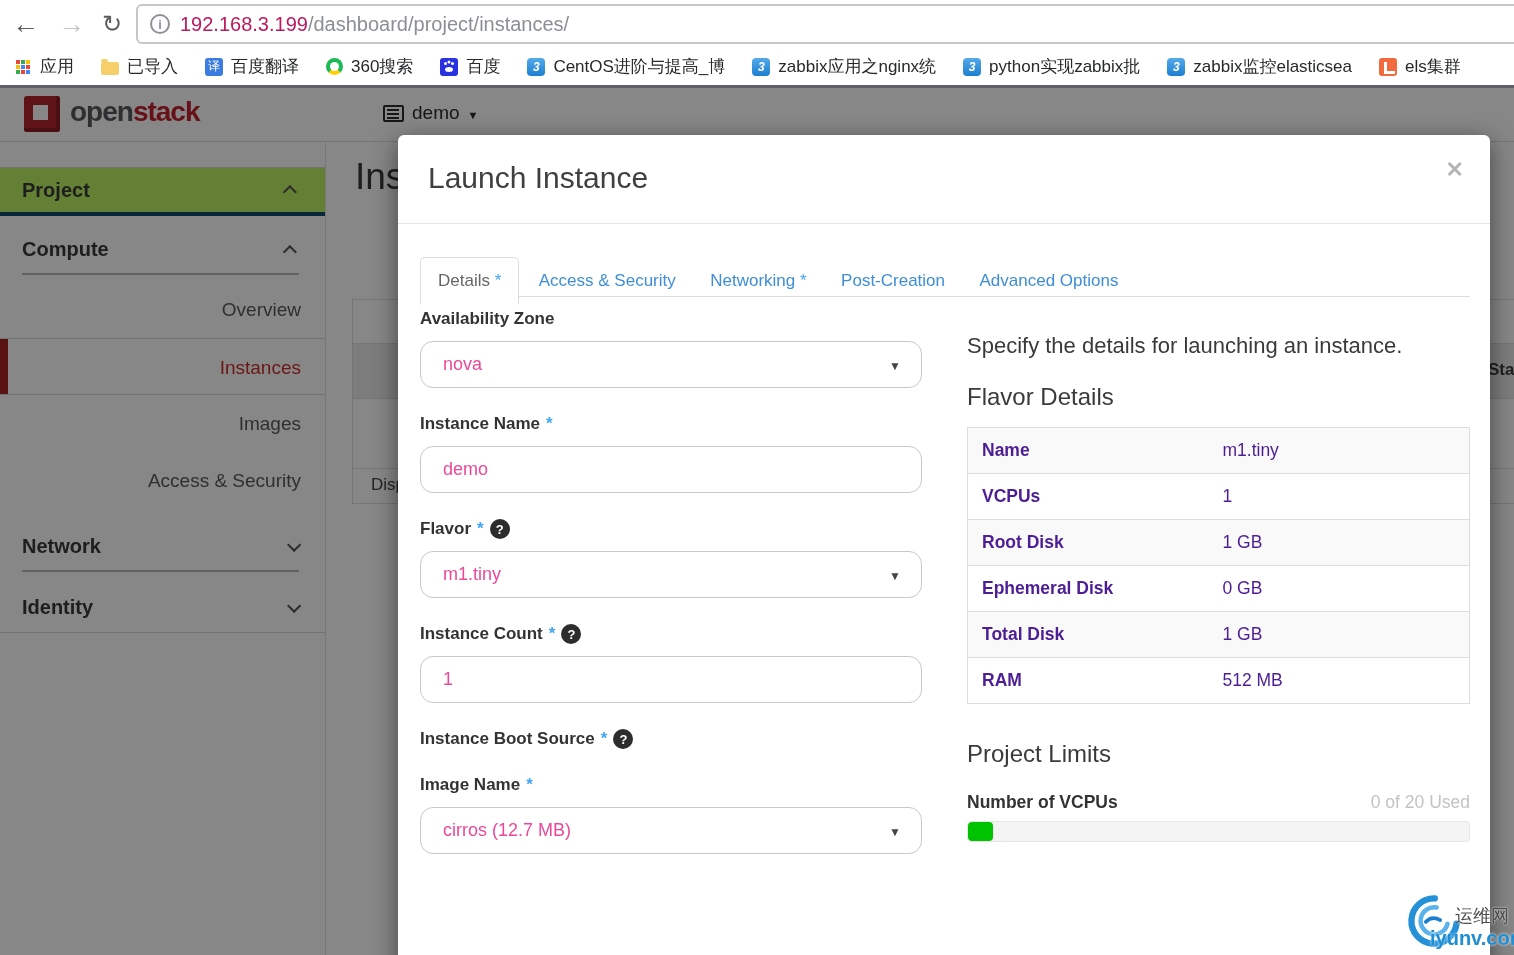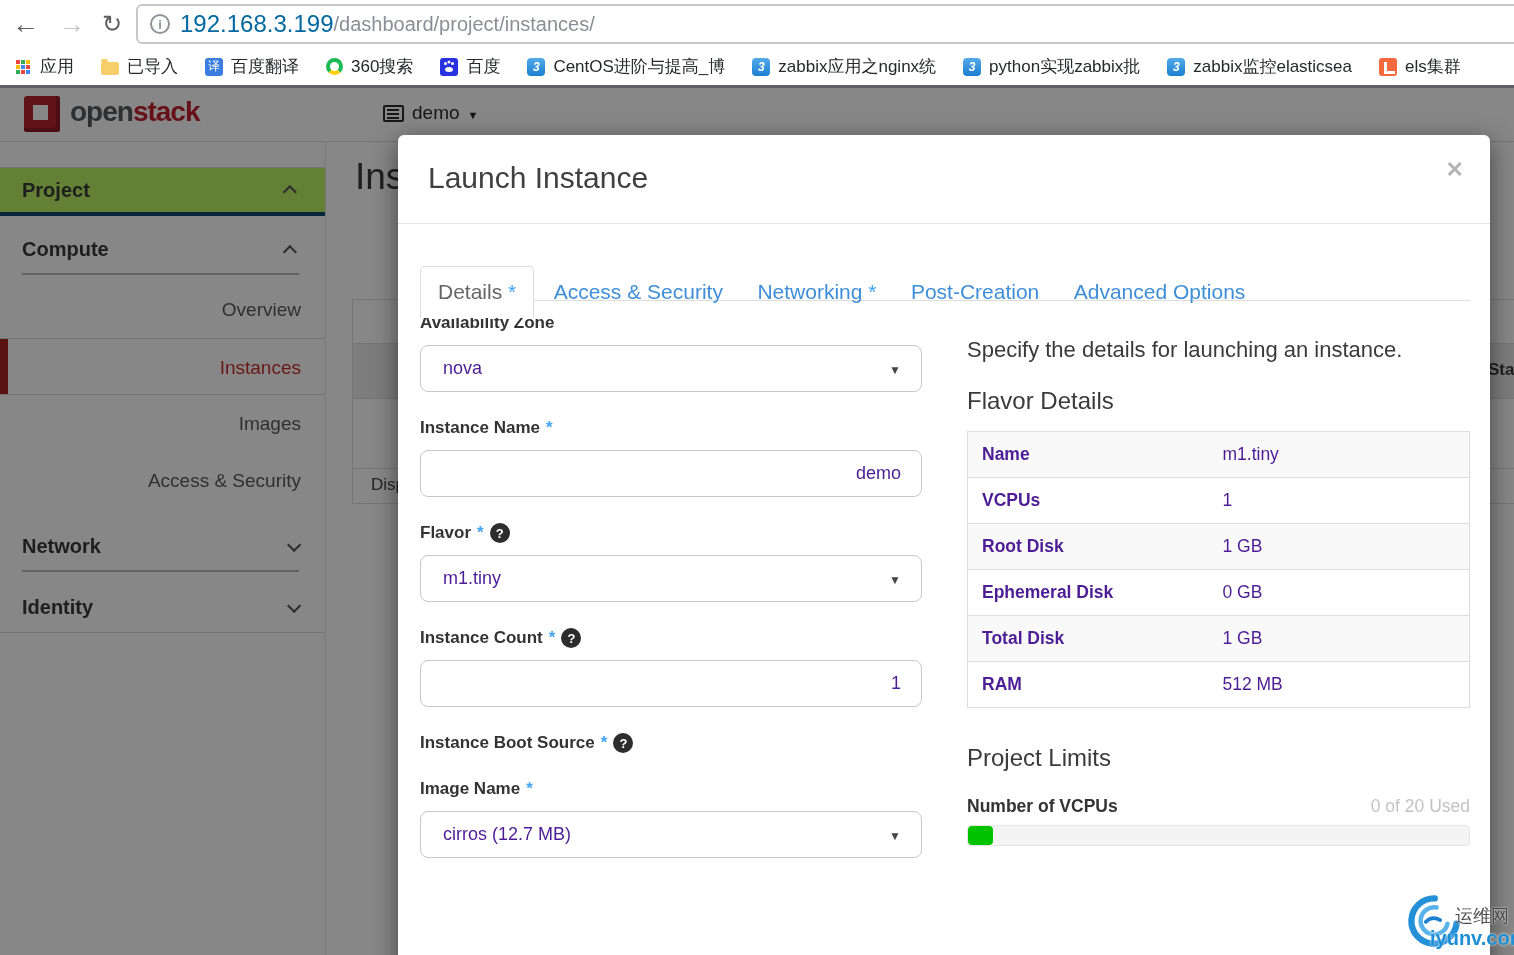--- a/index.html
+++ b/index.html
@@ -7,21 +7,21 @@
   body { font-family:"Liberation Sans","DejaVu Sans",sans-serif; background:#fff; position:relative; }
 
   
   .browser { position:absolute; top:0; left:0; width:1514px; height:88px; background:#fff; z-index:30; border-bottom:3px solid #5d6166; }
   .nav-btn { position:absolute; top:6px; font-size:27px; color:#5d5d5d; cursor:pointer; background:none; border:none; line-height:36px; }
   .nav-back { left:12px; }
   .nav-fwd  { left:58px; color:#c6c6c6; }
   .nav-reload { left:102px; font-size:24px; }
   .urlbar { position:absolute; left:136px; top:4px; height:40px; width:1390px; border:2px solid #c7c7c7; border-radius:6px; background:#fff; display:flex; align-items:center; padding-left:12px; }
   .info-icon { width:20px; height:20px; border:2px solid #8f9399; border-radius:50%; color:#8f9399; font-size:13px; font-weight:bold; display:flex; align-items:center; justify-content:center; margin-right:10px; flex:0 0 auto; }
-  .url-host { font-size:24px; color:#0369a1; }
+  .url-host { font-size:20px; color:#be185d; }
   .url-path { font-size:20px; color:#8a8f95; }
   .bookmarks { position:absolute; left:0; top:48px; width:1249px; height:37px; display:flex; align-items:center; padding-left:14px; gap:27px; white-space:nowrap; }
   .bm { display:flex; align-items:center; gap:8px; font-size:17px; color:#27292b; cursor:pointer; flex:0 0 auto; }
   .bm-ic { width:18px; height:18px; position:relative; flex:0 0 auto; }
   .ic-apps::before { content:""; position:absolute; left:2px; top:2px; width:4px; height:4px; background:#e8453c; box-shadow:5px 0 0 #34a853,10px 0 0 #fbbc05,0 5px 0 #fbbc05,5px 5px 0 #4285f4,10px 5px 0 #e8453c,0 10px 0 #34a853,5px 10px 0 #e8453c,10px 10px 0 #4285f4; }
   .ic-folder { background:#f7cf6a; border-radius:2px; height:13px; margin-top:3px; }
   .ic-folder::before { content:""; position:absolute; top:-3px; left:0; width:7px; height:3px; background:#f7cf6a; border-radius:2px 2px 0 0; }
   .ic-sq { border-radius:3px; color:#fff; font-size:12px; display:flex; align-items:center; justify-content:center; }
   .ic-bdtrans { background:#3a7ce0; }
   .ic-360 { border:4px solid #1cb955; border-bottom-color:#ffd000; border-radius:50%; width:17px; height:17px; }
@@ -72,32 +72,32 @@
 
   .backdrop { position:absolute; top:88px; left:0; width:1514px; height:867px; background:rgba(0,0,0,0.47); z-index:5; }
 
   
   .modal { position:absolute; left:398px; top:135px; width:1092px; height:900px; background:#fff; border-radius:6px; z-index:10; box-shadow:0 6px 24px rgba(0,0,0,0.5); overflow:hidden; }
   .m-head { position:relative; padding:26px 30px 28px 30px; border-bottom:1px solid #e5e5e5; }
   .m-title { font-size:30px; color:#404040; font-weight:400; }
   .m-close { position:absolute; right:26px; top:22px; background:none; border:none; color:#b4b4b4; font-size:22px; font-weight:bold; cursor:pointer; }
   .m-body { padding:24px 20px 30px 22px; }
   .tabs { border-bottom:1px solid #ddd; padding-left:0; white-space:nowrap; }
-  .tab { display:inline-block; font-size:21px; padding:13px 15px; color:#3e8ed8; cursor:pointer; position:relative; top:18px; }
+  .tab { display:inline-block; font-size:17px; padding:13px 15px; color:#3e8ed8; cursor:pointer; position:relative; top:9px; }
   .tab.active { border:1px solid #ddd; border-bottom:1px solid #fff; border-radius:5px 5px 0 0; background:#fff; color:#666; padding:13px 17px; }
   .star { color:#42a4f5; }
   .cols { display:flex; margin-top:12px; }
   .col-l { width:502px; flex:0 0 auto; margin-right:45px; }
   .col-r { width:503px; flex:0 0 auto; }
 
   .fgroup { margin-bottom:26px; }
   .flabel { font-size:17px; font-weight:bold; color:#333; margin-bottom:12px; display:flex; align-items:center; gap:6px; }
   .help-icon { width:20px; height:20px; border-radius:50%; background:#2d2d2d; color:#fff; font-size:13px; font-weight:bold; display:inline-flex; align-items:center; justify-content:center; cursor:pointer; }
   .help-icon::before { content:"?"; }
-  .control { width:100%; height:47px; border:1px solid #c8c8c8; border-radius:8px; background:#fff; font-size:18px; color:#4c1d95; font-family:"Liberation Sans","DejaVu Sans",sans-serif;text-align:right; }
+  .control { width:100%; height:47px; border:1px solid #c8c8c8; border-radius:13px; background:#fff; font-size:18px; color:#ec4899; font-family:"Liberation Sans","DejaVu Sans",sans-serif; }
   input.control { padding:0 20px 0 22px; }
   .select { display:flex; align-items:center; justify-content:space-between; padding:0 20px 0 22px; cursor:pointer; }
   .select .caret-dn::before { color:#444; font-size:12px; }
 
   .col-r p { font-size:22px; color:#3a3a3a; line-height:1.55; margin:20px 0 12px; }
   .col-r p.second { margin-top:14px; }
   .h3 { font-size:24px; color:#3a3a3a; font-weight:400; margin:20px 0 16px; }
   .ftable { width:100%; border-collapse:collapse; border:1px solid #ddd; font-size:17.5px; }
   .ftable td { padding:12px 14px; border-top:1px solid #ddd; color:#4c1d95; }
   .ftable td.k { font-weight:bold; width:48%; }

